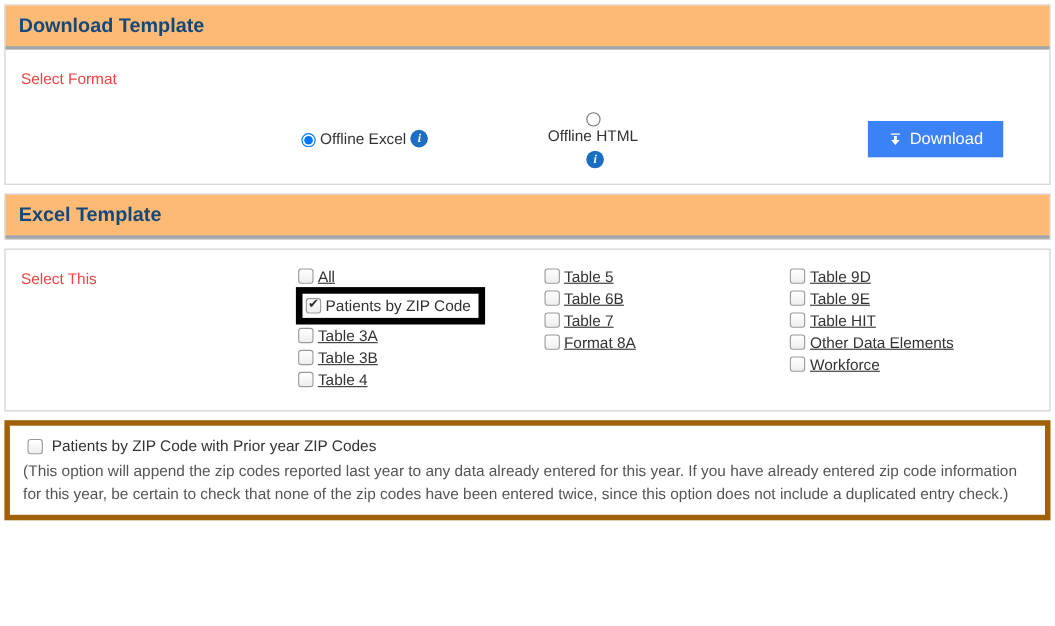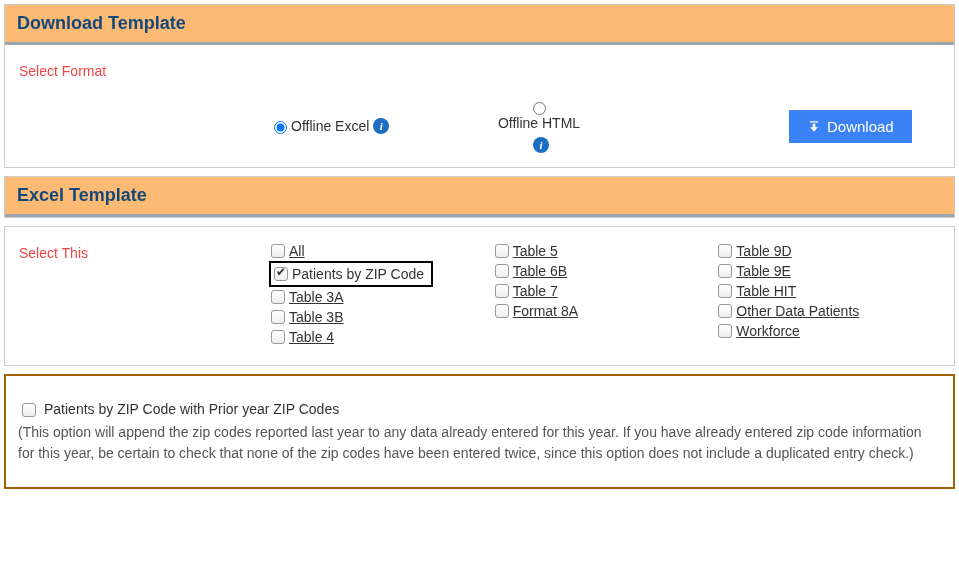--- a/index.html
+++ b/index.html
@@ -96,28 +96,28 @@
   .check-item {
     display: flex;
     align-items: center;
     padding: 2px 4px 2px 2px;
     white-space: nowrap;
   }
   .check-item input[type="checkbox"] {
     margin: 0 4px 0 0;
   }
   .highlight-red {
-    border: 2px solid #000000;
+    border: 6px solid #000000;
     display: inline-flex;
     padding: 1px 3px 1px 1px;
     align-items: center;
   }
   .notice-box {
-    border: 2px solid #a16207;
-    padding: 23px 12px;
+    border: 5px solid #a16207;
+    padding: 8px 12px;
     margin-top: 2px;
     color: #555;
     line-height: 1.5;
   }
   .notice-box .check-line {
     display: flex;
     align-items: center;
     color: #333;
     margin-bottom: 2px;
   }
@@ -250,21 +250,21 @@
             </div>
             <div>
               <label class="check-item">
                 <input type="checkbox" style="">
                 <span>Table HIT</span>
               </label>
             </div>
             <div>
               <label class="check-item">
                 <input type="checkbox" style="">
-                <span>Other Data Patients</span>
+                <span>Other Data Elements</span>
               </label>
             </div>
             <div>
               <label class="check-item">
                 <input type="checkbox" style="">
                 <span>Workforce</span>
               </label>
             </div>
           </div>
       </div>

